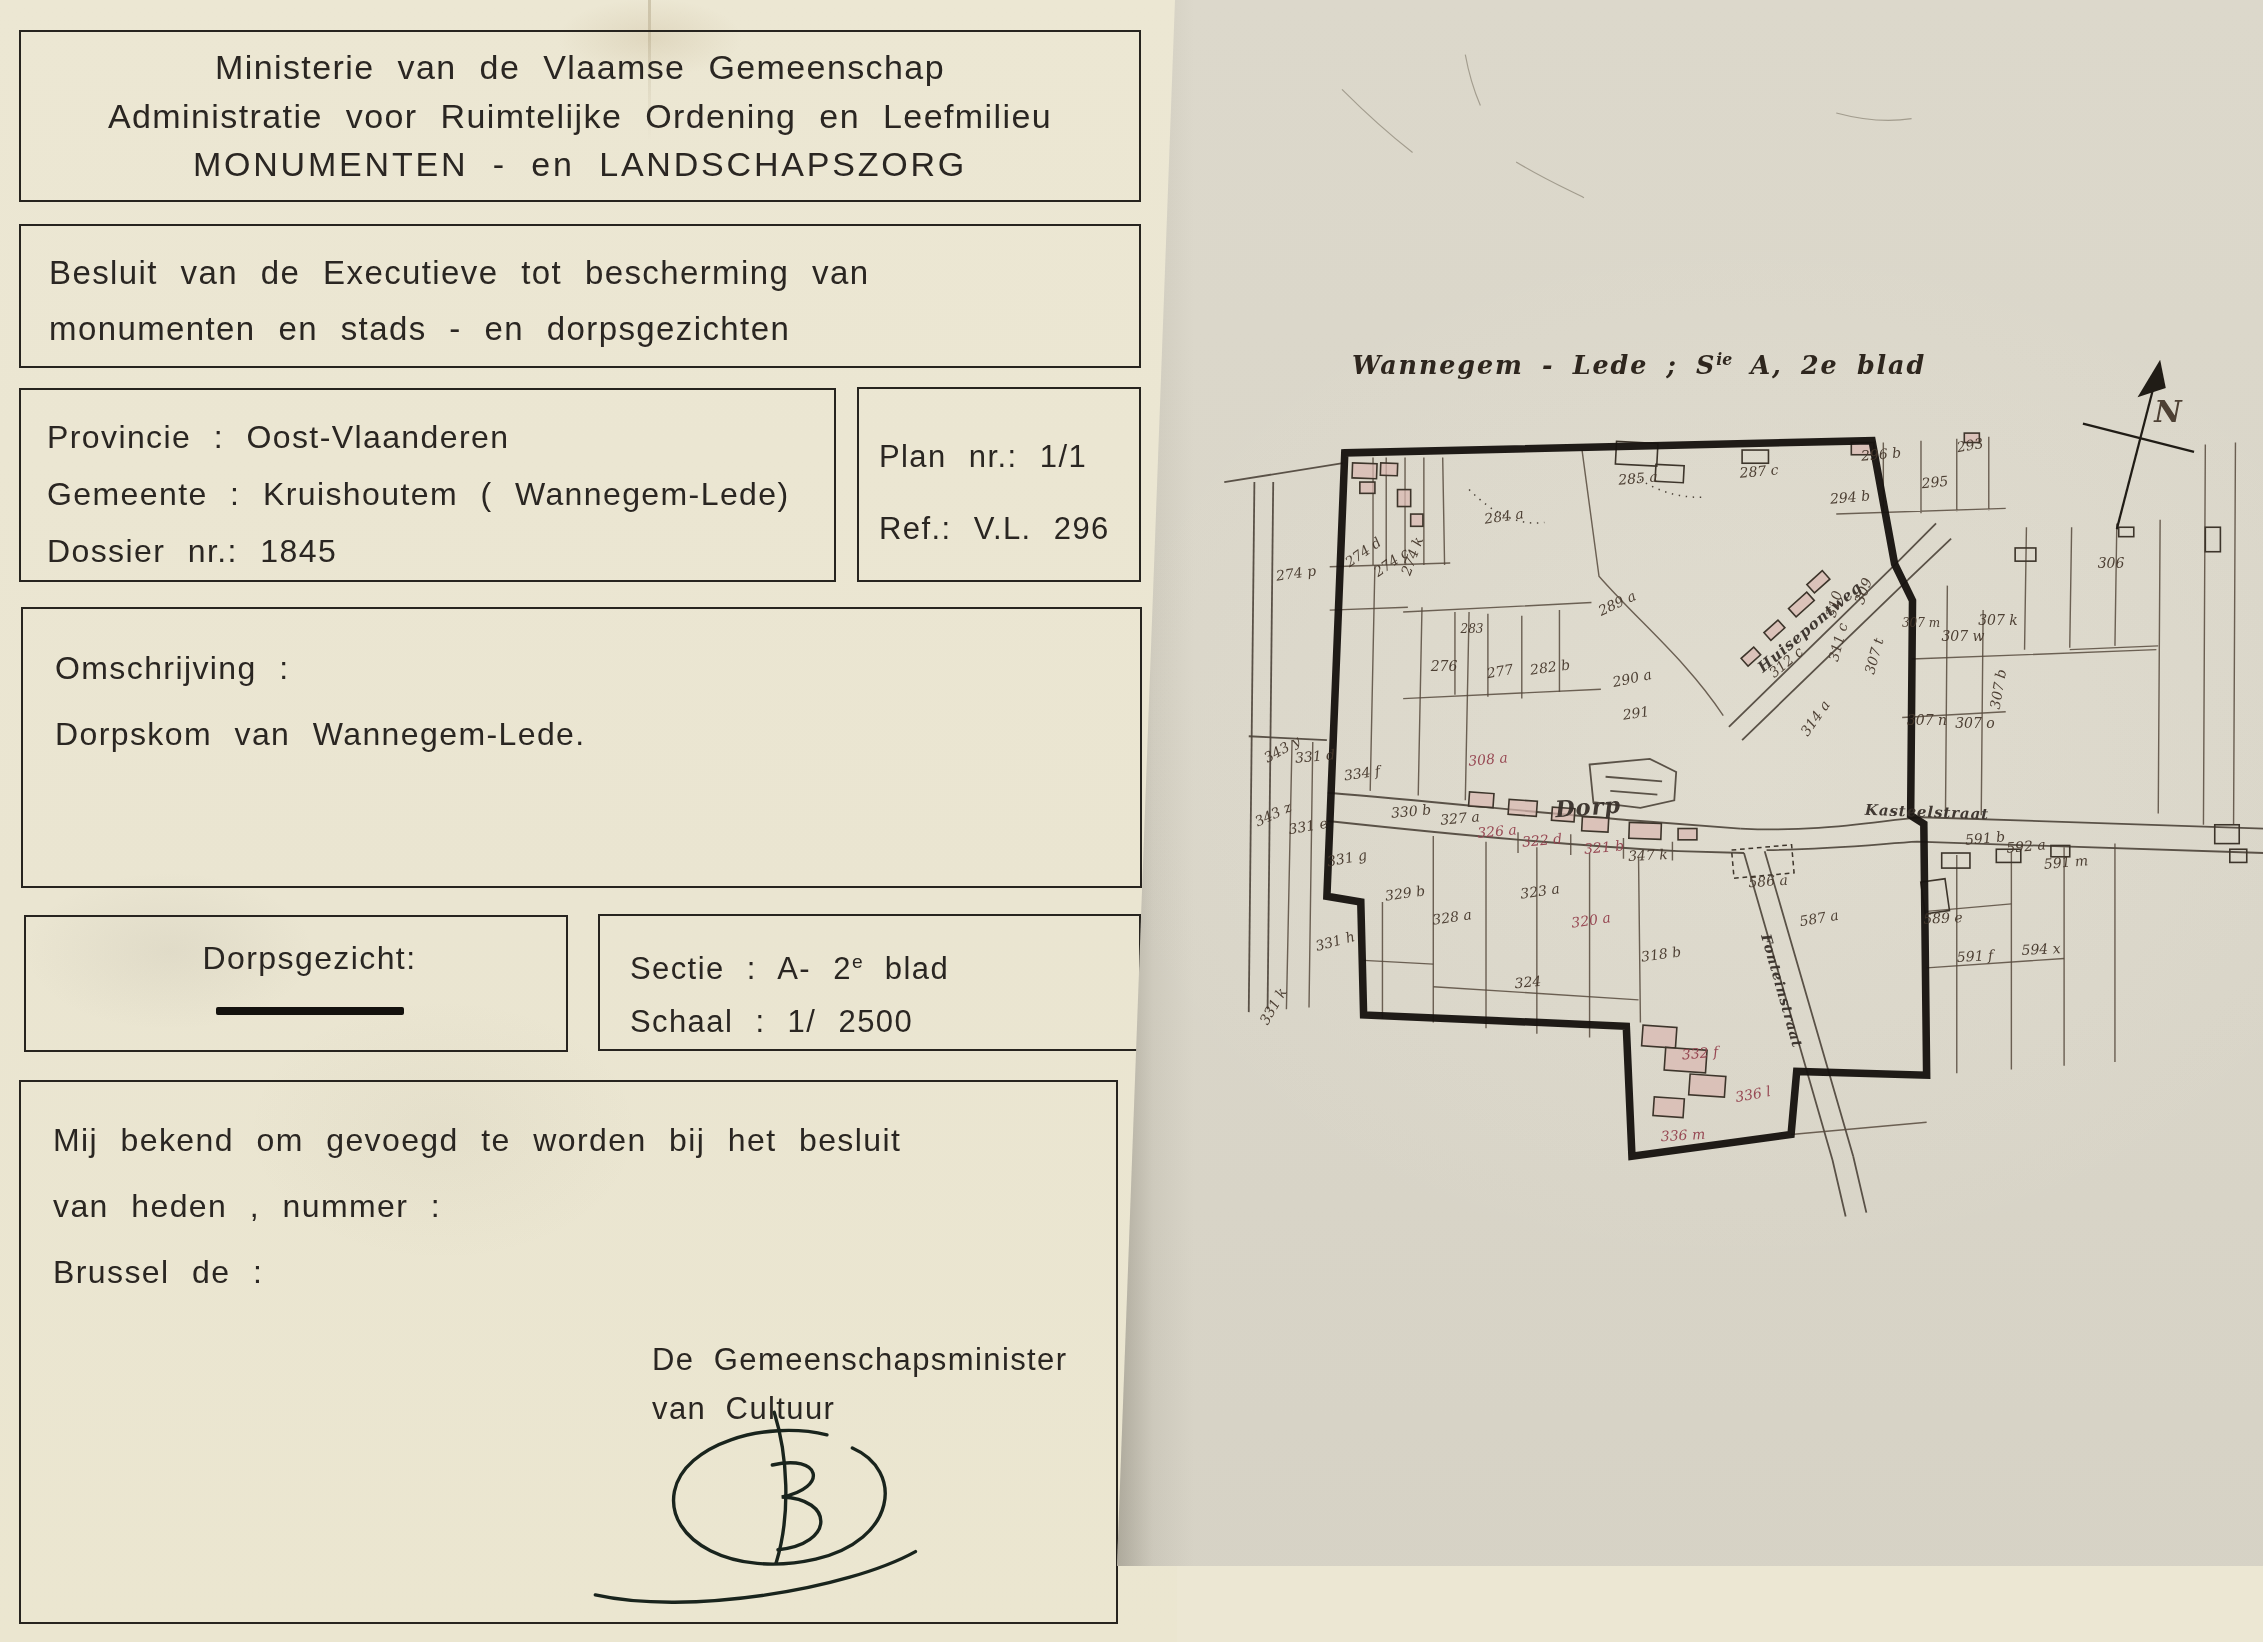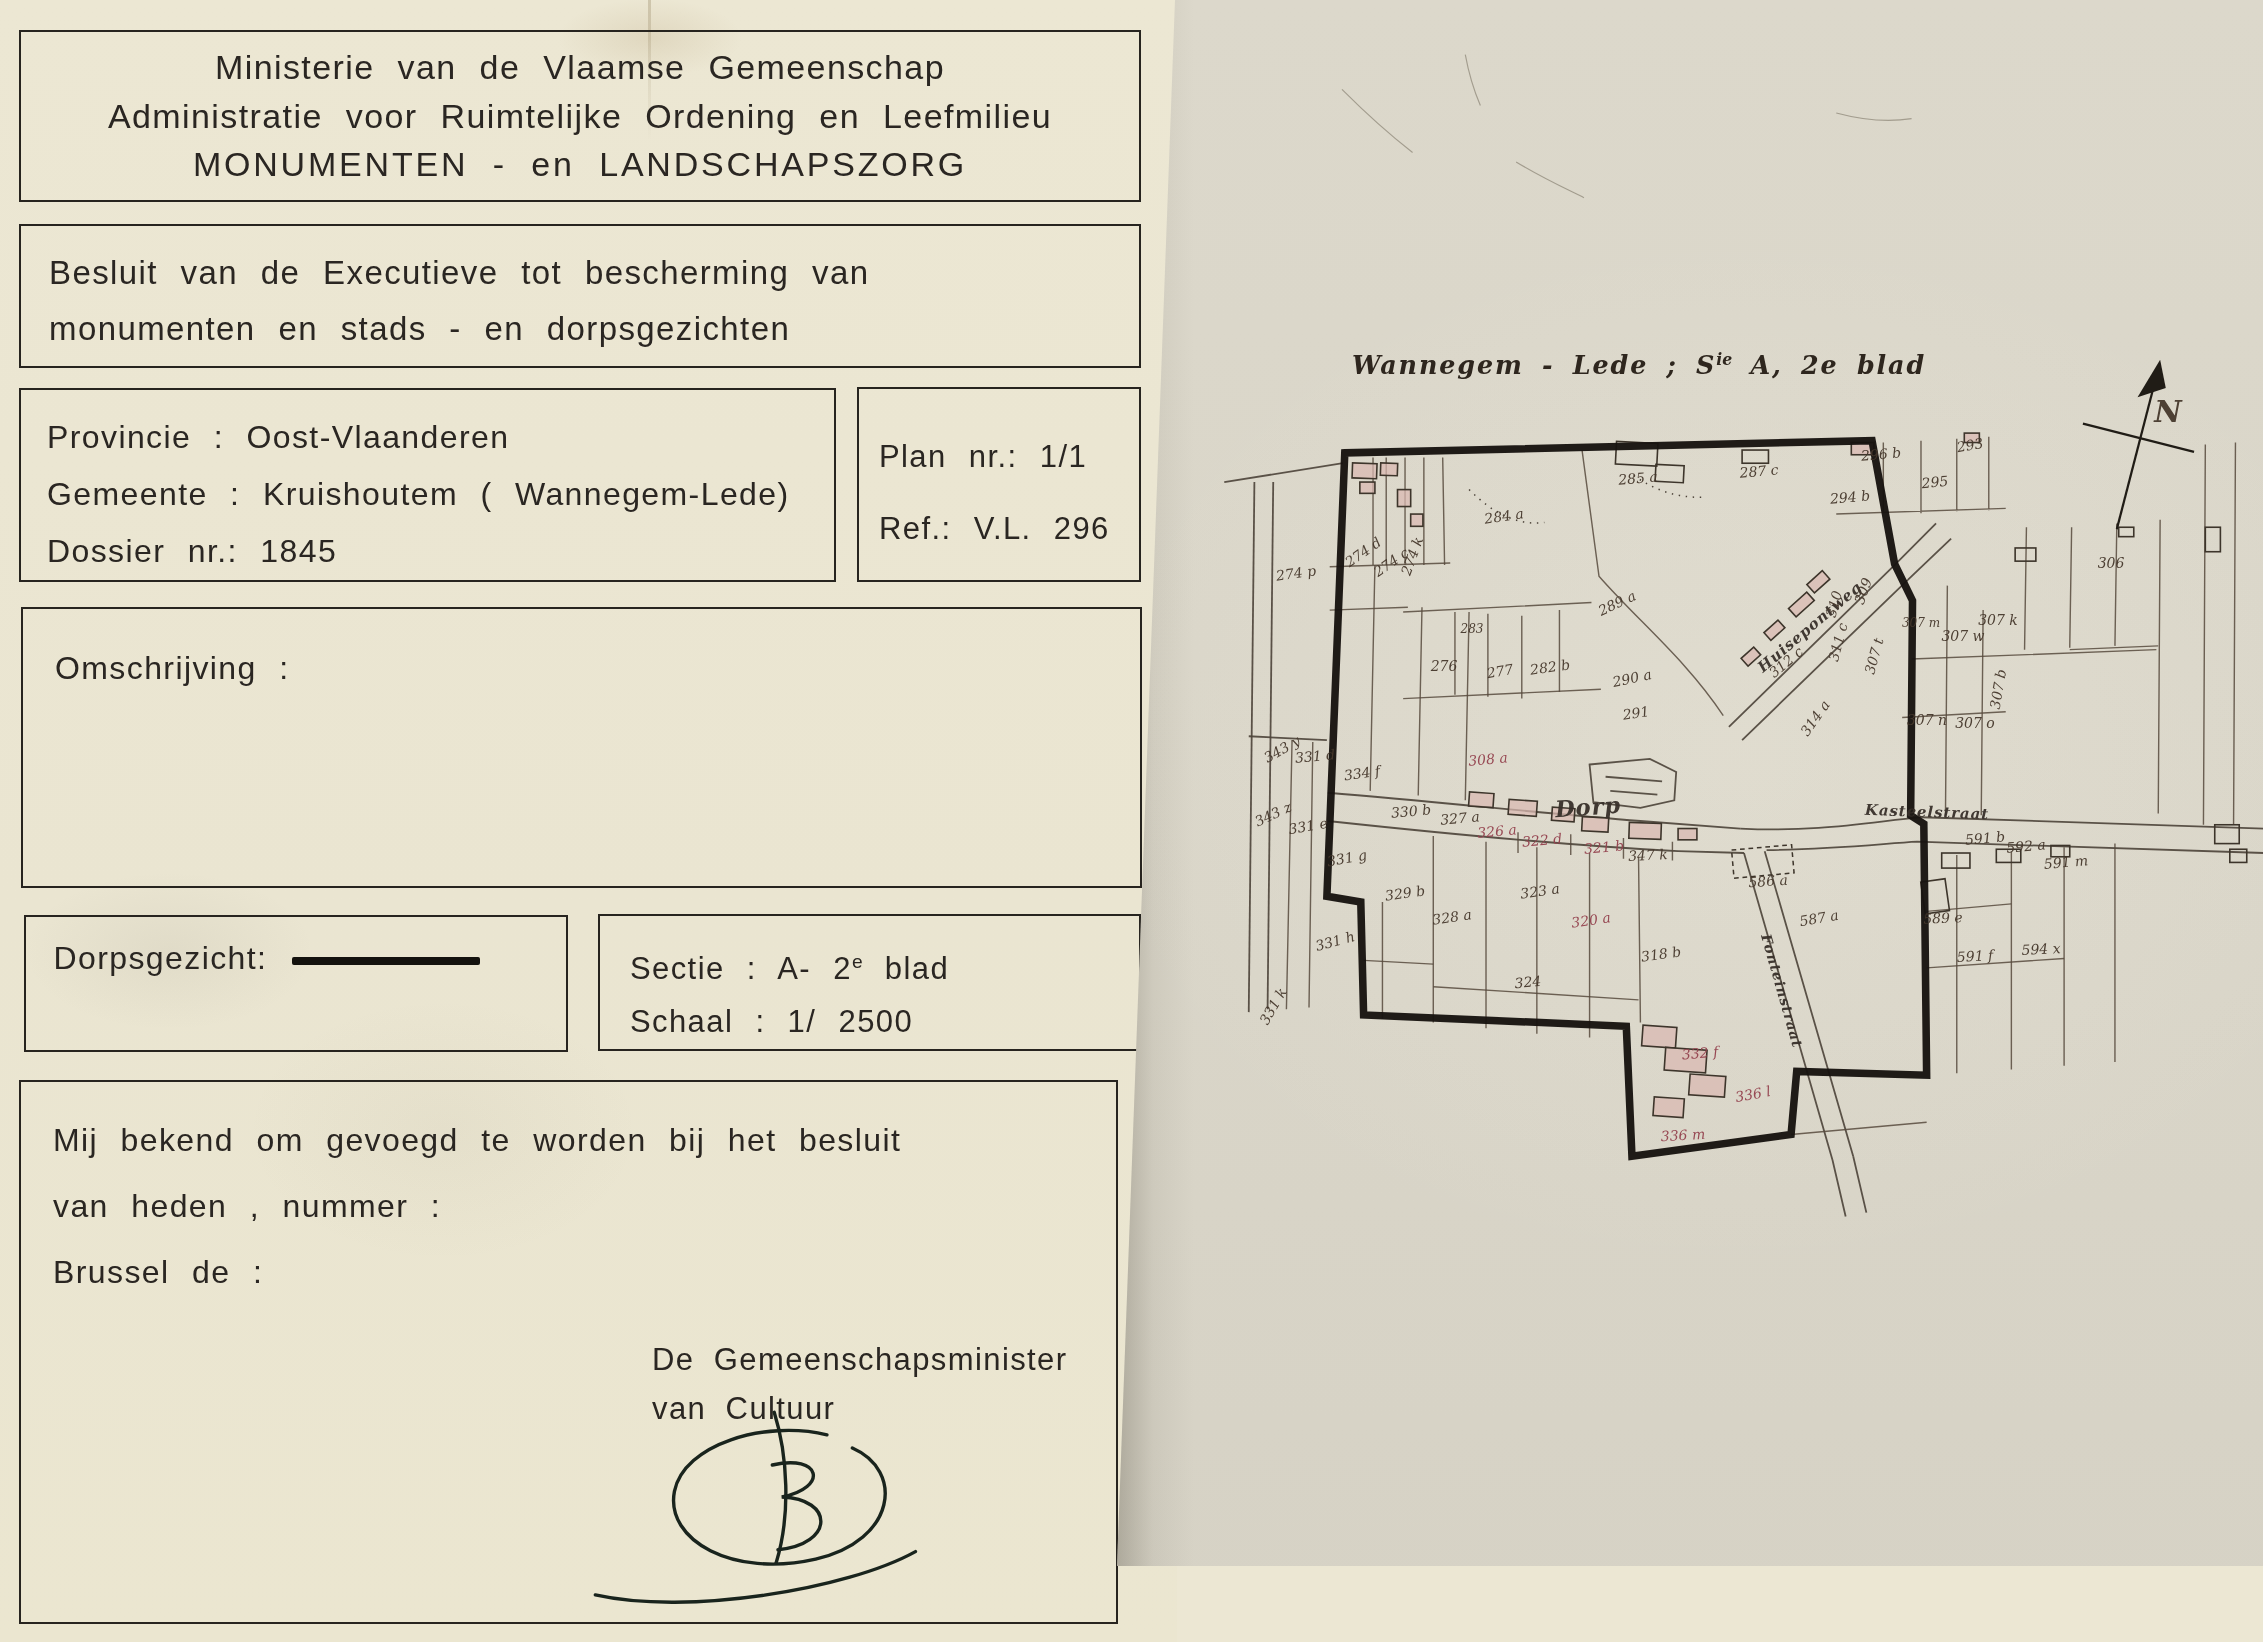--- a/index.html
+++ b/index.html
@@ -24,21 +24,21 @@
   .b-line{white-space:nowrap;letter-spacing:1.4px;word-spacing:12.2px;}
   #box1{left:19px;top:30px;width:1122px;height:172px;display:flex;flex-direction:column;
         align-items:center;justify-content:center;gap:9.4px;font-size:34px;}
   #box2{left:19px;top:224px;width:1122px;height:144px;padding:19px 0 0 28px;font-size:33px;line-height:56px;}
   #box3l{left:19px;top:388px;width:817px;height:194px;padding:19px 0 0 26px;font-size:32px;line-height:57px;}
   #box3r{left:857px;top:387px;width:284px;height:195px;padding:32px 0 0 20px;font-size:31px;line-height:72px;}
   #box4{left:21px;top:607px;width:1121px;height:281px;padding:26px 0 0 32px;font-size:32px;line-height:66px;}
   #box5l{left:23.5px;top:915px;width:544px;height:137px;padding:22.6px 0 0 28px;font-size:32px;}
   #box5r{left:598px;top:914px;width:543px;height:137px;padding:19px 0 0 30px;font-size:31px;line-height:53px;}
   #box6{left:19px;top:1080px;width:1099px;height:544px;padding:24.5px 0 0 32px;font-size:32px;line-height:66px;}
-  .swatch-row{display:flex;align-items:center;gap:24.5px;}
+  .swatch-row{display:flex;align-items:center;gap:24.5px;flex-direction:column;}
   .black-line{width:188px;height:8.5px;background:#14120e;border-radius:1.9px;margin-top:5.6px;}
   sup{font-size:.62em;vertical-align:super;letter-spacing:0;}
   .signer{position:absolute;left:612px;top:1335px;font-size:31px;line-height:49px;
           letter-spacing:1.4px;word-spacing:9.4px;margin-left:40px;}
   
   .map-page{
     position:absolute;left:0;top:0;width:2264px;height:1642px;
     clip-path:polygon(1175px 0,2264px 0,2264px 1566px,1117px 1566px);
     background:
       linear-gradient(90deg, rgba(85,80,65,.30) 1119px, rgba(85,80,65,.08) 1153px, rgba(85,80,65,0) 1194px),
@@ -88,20 +88,21 @@
   <div class="b-line">Dossier nr.: 1845</div>
 </div>
 
 <div class="box" id="box3r">
   <div class="b-line">Plan nr.: 1/1</div>
   <div class="b-line">Ref.: V.L. 296</div>
 </div>
 
 <div class="box" id="box4">
   <div class="b-line">Omschrijving :</div>
+  <div class="b-line">Dorpskom van Wannegem-Lede.</div>
 </div>
 
 <div class="box" id="box5l">
   <div class="swatch-row">
     <span class="b-line">Dorpsgezicht:</span>
     <span class="black-line"></span>
   </div>
 </div>
 
 <div class="box" id="box5r">

